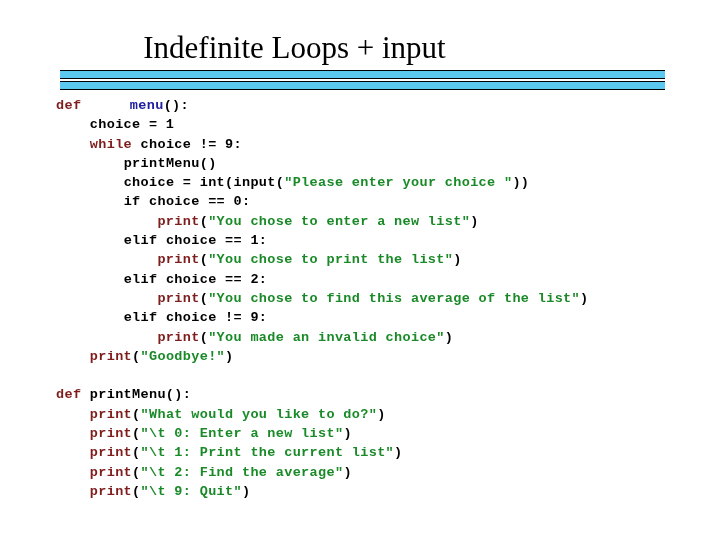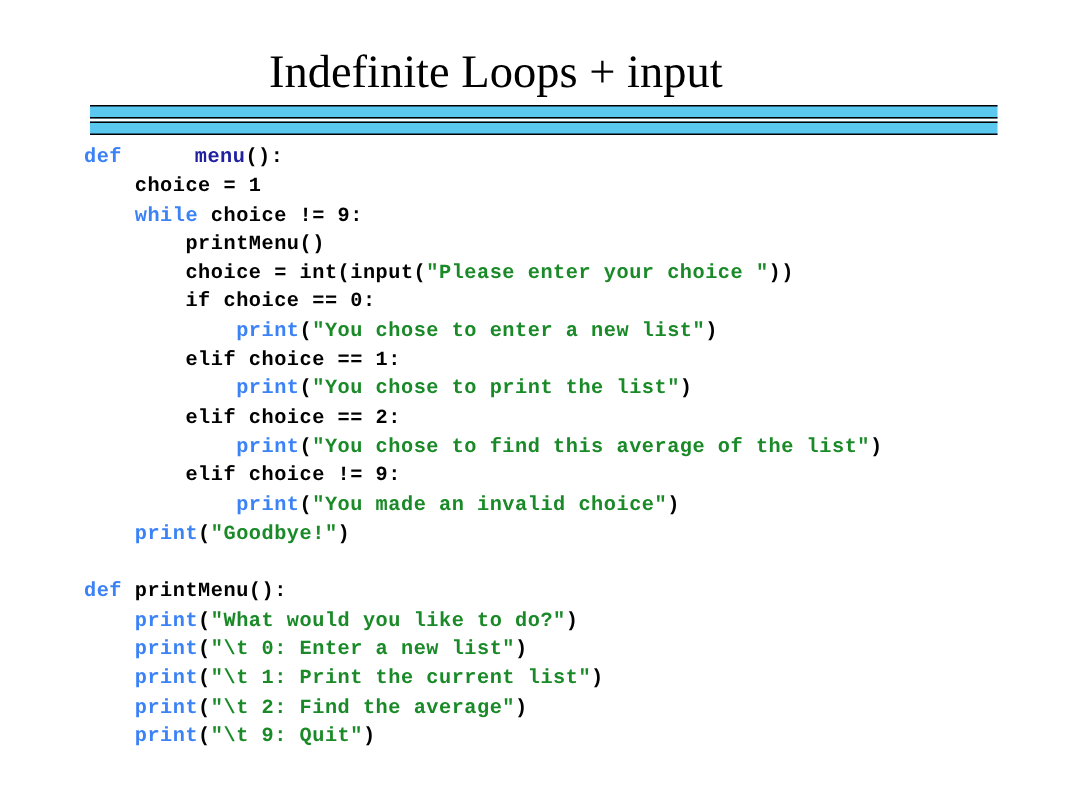--- a/index.html
+++ b/index.html
@@ -26,21 +26,20 @@
     top: 30px;
     left: 0;
     width: 589px;
     text-align: center;
     font-family: "Liberation Serif", "DejaVu Serif", serif;
     font-size: 31px;
     line-height: 36px;
     color: #000000;
     letter-spacing: 0px;
     white-space: nowrap;
-    padding-left: 36px;
   }
 
   
   #divider {
     position: absolute;
     top: 70px;
     left: 60px;
     width: 605px;
   }
   .bar {
@@ -73,21 +72,21 @@
   }
   .code-line.blank {
     height: 19.3px;
   }
   .tok { white-space: pre; }
   .tok-kw   { color: #D99A2E; }
   .tok-fn   { color: #2020A0; margin-left: 40px; }
   .tok-str  { color: #1A8A28; }
   .tok-plain{ color: #000000; }
 </style>
-<style>.tok-kw{color:#3b82f6;}.tok-fn{color:#2020A0;}.tok-str{color:#1A8A28;}.tok-plain{color:#000000;}.bar{background:#5BC8F0;border-top-color:#000000;border-bottom-color:#000000;}#slide{background:#FFFFFF;}</style></head>
+<style>.tok-kw{color:#7f1d1d;}.tok-fn{color:#2020A0;}.tok-str{color:#1A8A28;}.tok-plain{color:#000000;}.bar{background:#5BC8F0;border-top-color:#000000;border-bottom-color:#000000;}#slide{background:#FFFFFF;}</style></head>
 <body>
 
 <div id="slide">
 
   <div id="slide-title">Indefinite Loops + input</div>
 
   <div id="divider">
     <div class="bar"></div>
     <div class="bar-gap"></div>
     <div class="bar"></div>

